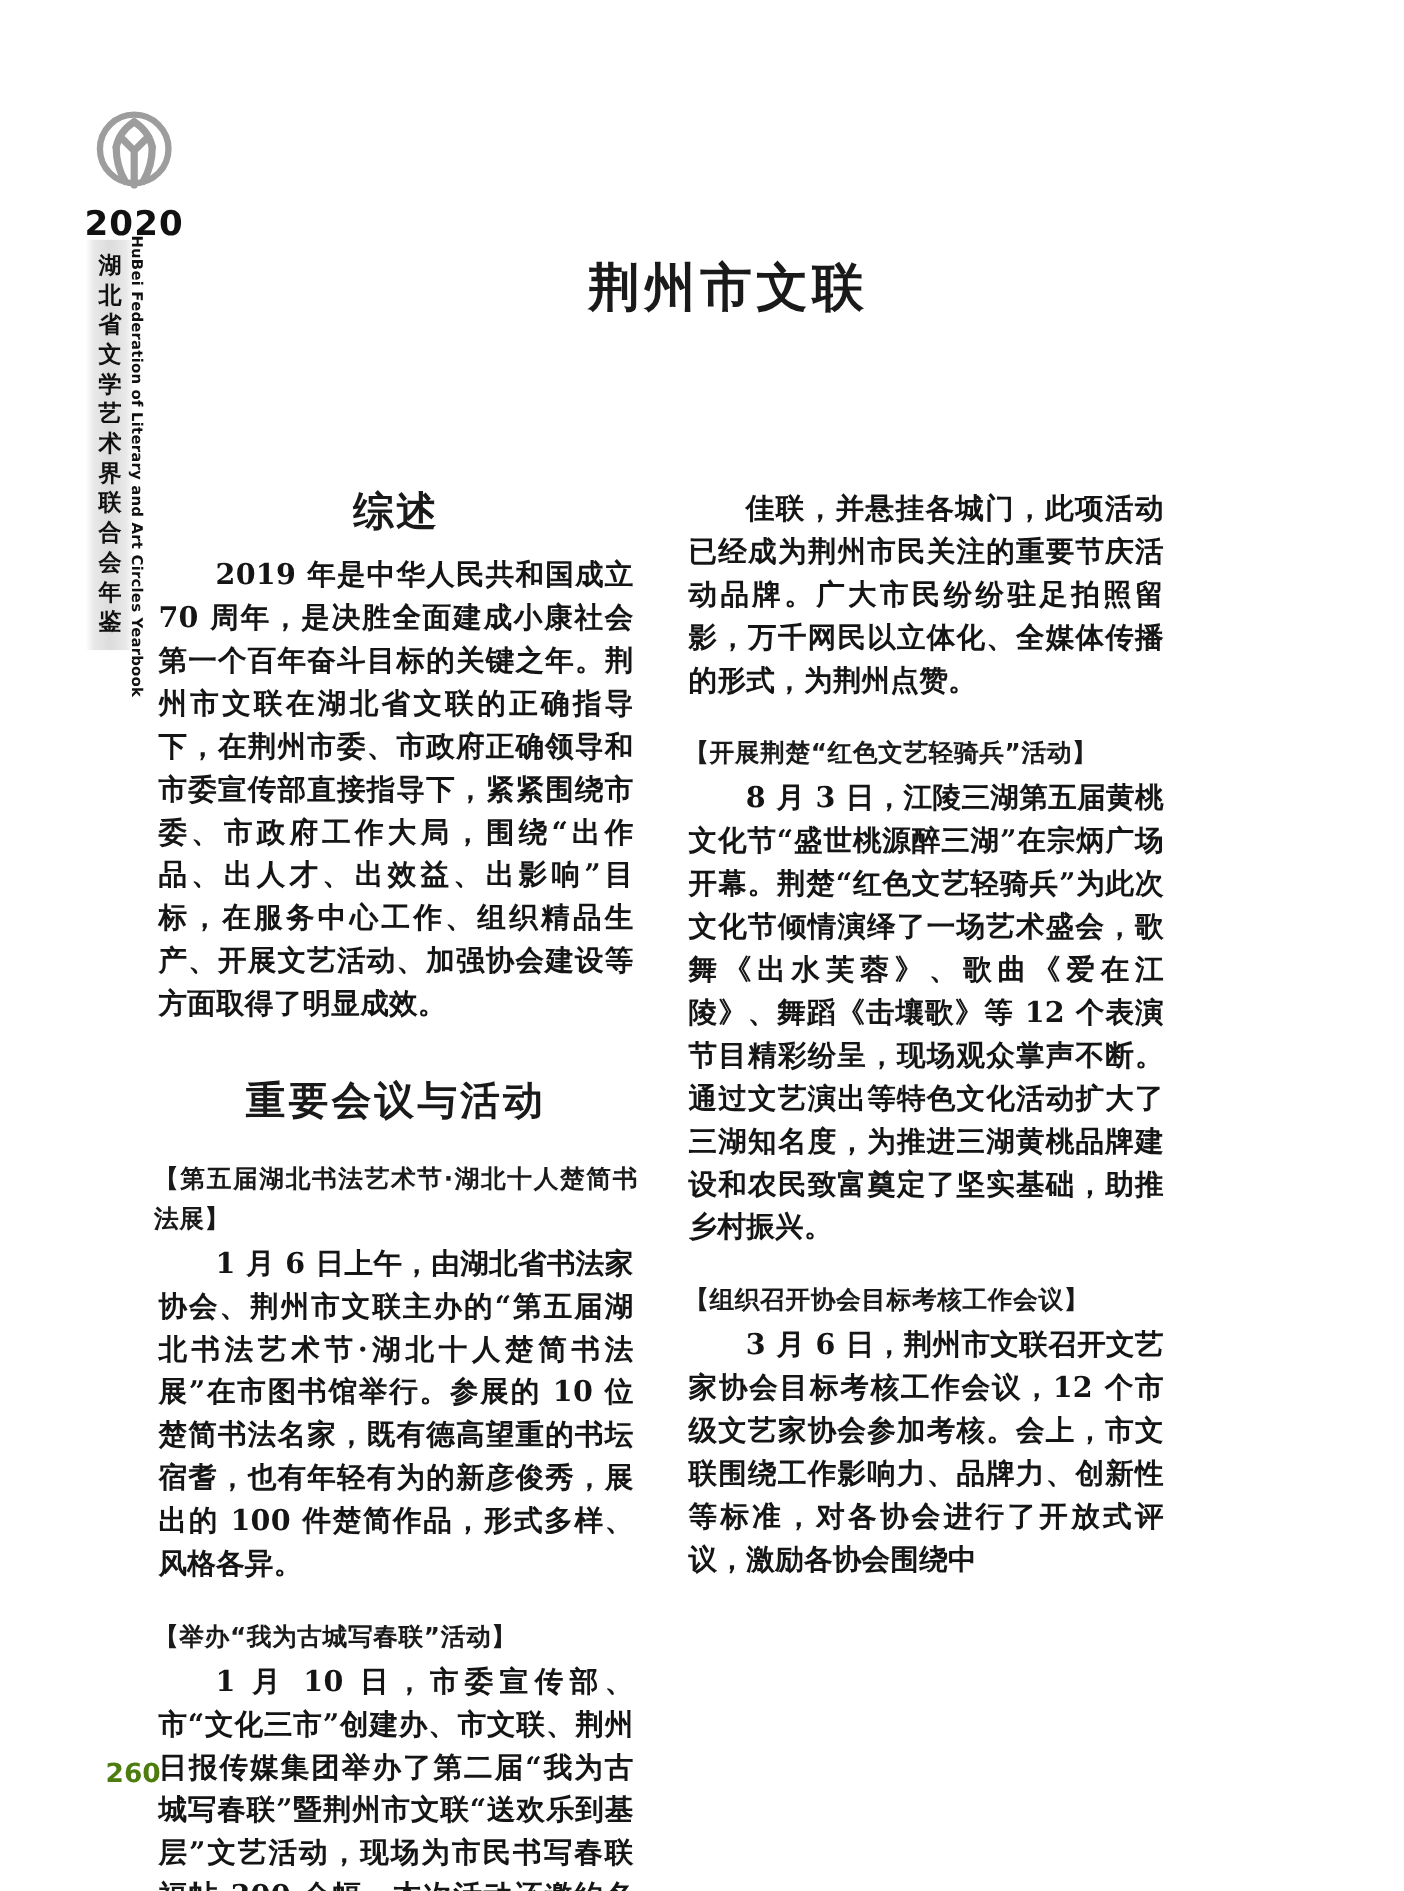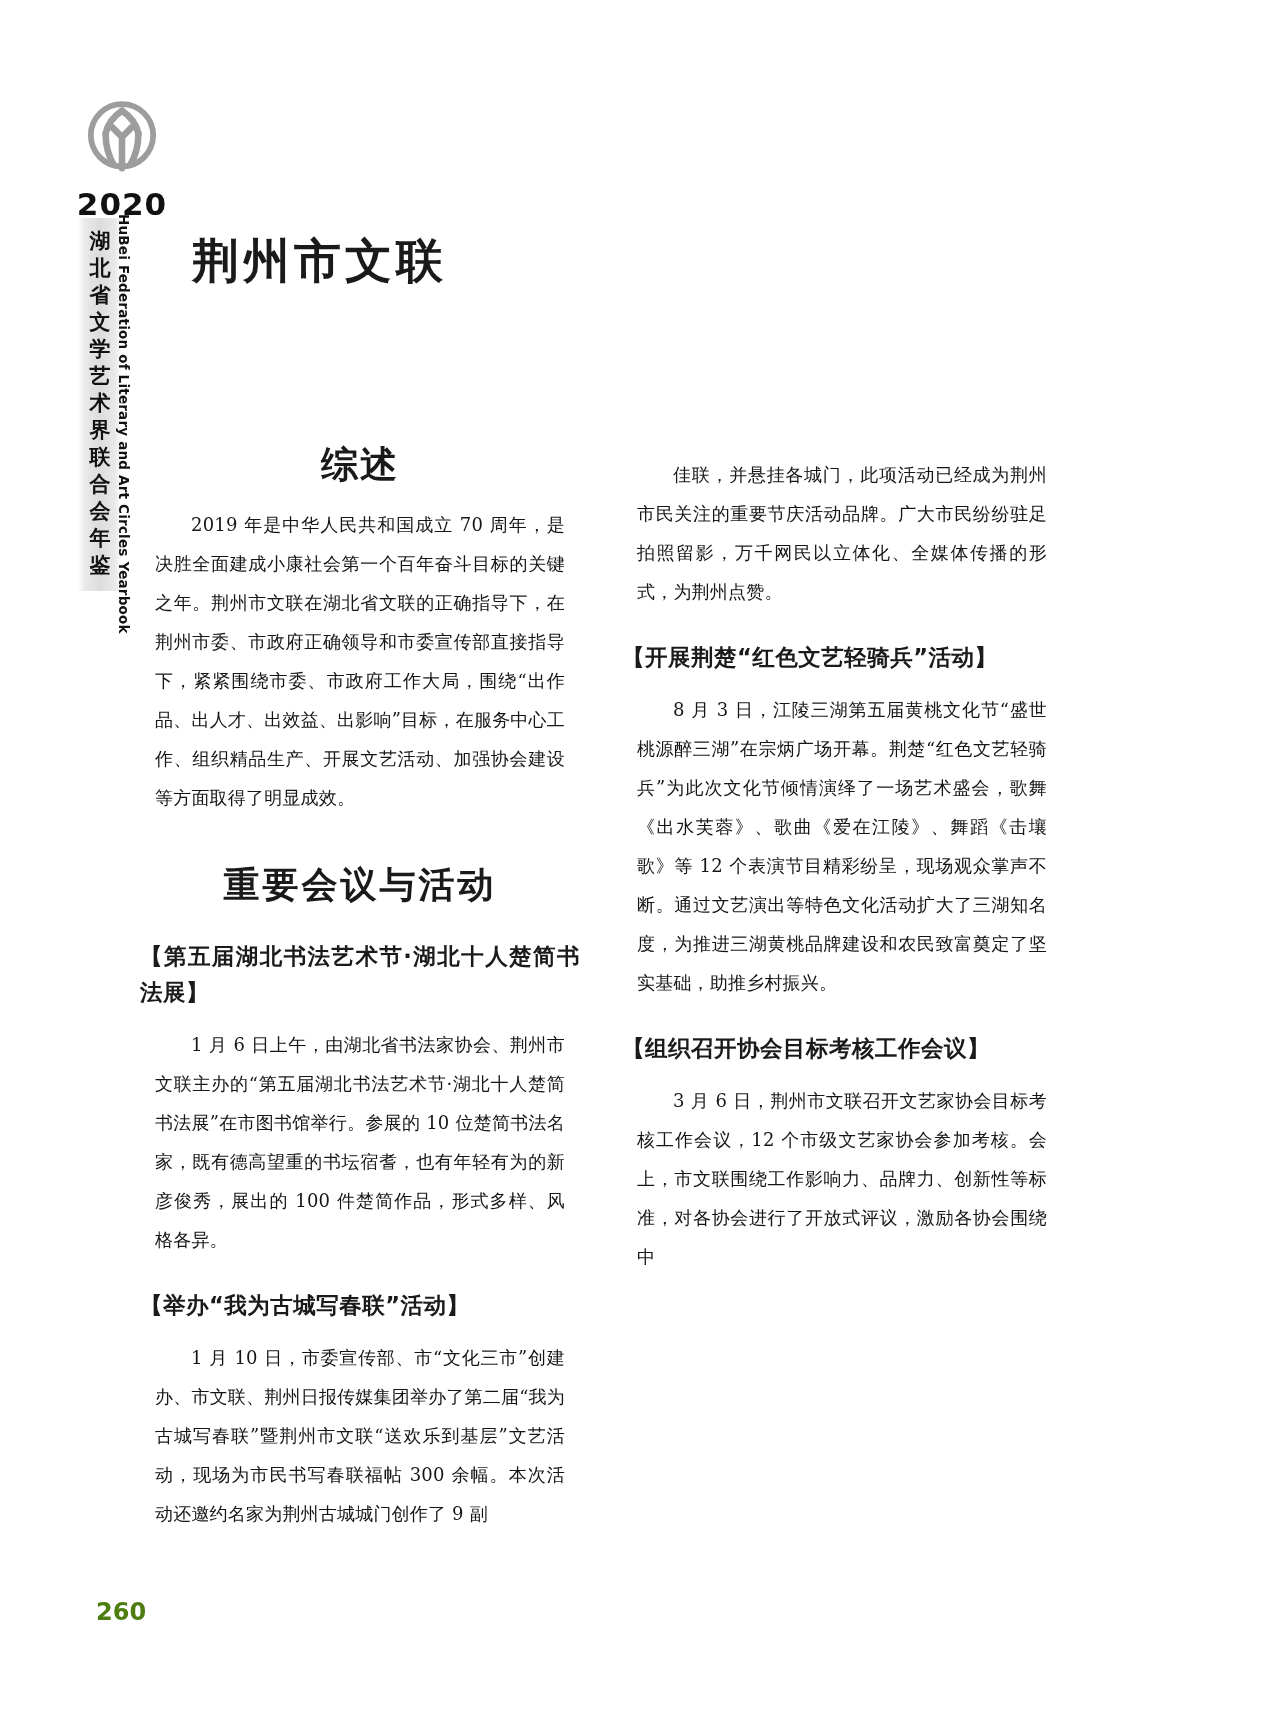--- a/index.html
+++ b/index.html
@@ -89,23 +89,24 @@
     top: 1598px;
     font-family: "DejaVu Sans", "Liberation Sans", sans-serif;
     font-weight: 700;
     font-size: 24px;
     color: #4d7c0f;
   }
 
   
   .doc-title {
     position: absolute;
-    left: 192px;
+    left: 212px;
     top: 230px;
     width: 900px;
+    text-align: center;
     font-family: "DejaVu Sans", "Liberation Sans", sans-serif;
     font-weight: 700;
     font-size: 47px;
     letter-spacing: 4px;
     color: #1a1a1a;
   }
 
   
   .columns {
     position: absolute;
@@ -142,24 +143,24 @@
     font-weight: 700;
     font-size: 22.5px;
     line-height: 36px;
     letter-spacing: 0.5px;
     color: #1a1a1a;
     text-align: justify;
     text-align-last: left;
   }
 
   p.body {
-    margin: 15px;
+    margin: 4px;
     font-family: "DejaVu Serif", "Liberation Serif", serif;
-    font-weight: 400;
-    font-size: 18px;
+    font-weight: 700;
+    font-size: 26px;
     line-height: 39px;
     color: #151515;
     text-indent: 2em;
     text-align: justify;
     text-align-last: left;
     letter-spacing: 0.2px;
   }
   p.body + p.body { margin-top: 0; }
 
   

